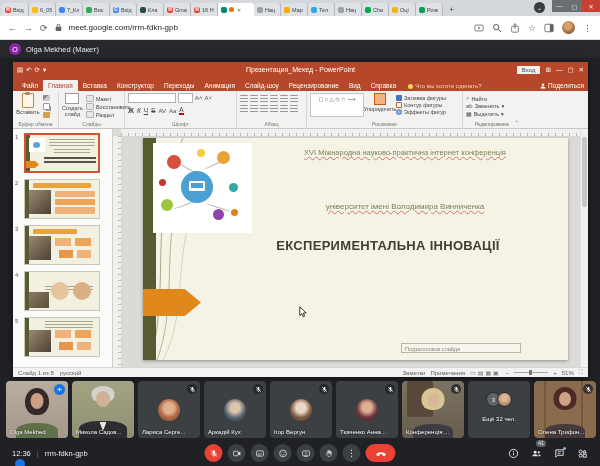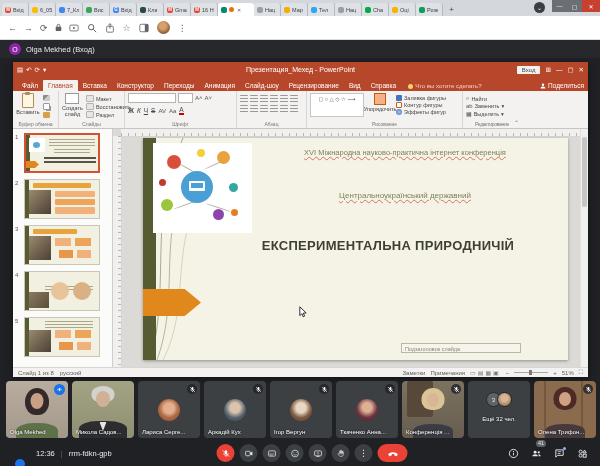--- a/index.html
+++ b/index.html
@@ -177,21 +177,21 @@
   .a-tkachenko{background:radial-gradient(circle at 50% 38%,#deb094 26%,#6b3440 58%,#4a2430);}
   .morewrap{position:absolute;top:11px;left:50%;transform:translateX(-50%);display:flex;}
   .mc1{width:13px;height:13px;border-radius:50%;background:#5f6368;color:#e8eaed;font-size:6px;display:flex;align-items:center;justify-content:center;border:1px solid #26282b;}
   .mc2{width:13px;height:13px;border-radius:50%;background:radial-gradient(circle at 50% 40%,#d9b695 30%,#7d5a41);margin-left:-4px;border:1px solid #26282b;}
   .m-more .pname{left:50%;bottom:16px;transform:translateX(-50%);}
   .stat{position:absolute;top:3px;right:3px;width:10px;height:10px;border-radius:50%;display:flex;align-items:center;justify-content:center;}
   .stat svg{width:7px;height:7px;}
   .smute{background:rgba(32,33,36,.8);}
   .saud{background:#1a73e8;width:11px;height:11px;}
   
-  .controlbar{position:absolute;left:0;right:0;top:440px;height:26px;background:#202124;display:flex;align-items:center;padding:0 12px;box-sizing:border-box;margin-left:24px;}
+  .controlbar{position:absolute;left:0;right:0;top:440px;height:26px;background:#202124;display:flex;align-items:center;padding:0 12px;box-sizing:border-box;}
   .meetinfo{font-size:7.5px;color:#e8eaed;display:flex;gap:6px;align-items:center;}
   .minfo-sep{color:#5f6368;}
   .cbtns{position:absolute;left:50%;transform:translateX(-50%);display:flex;gap:5px;align-items:center;}
   .cbtn{width:18px;height:18px;border-radius:50%;background:#3c4043;display:flex;align-items:center;justify-content:center;color:#e8eaed;font-size:9px;}
   .cbtn svg{width:9px;height:9px;}
   .cbtn.red{background:#ea4335;}
   .endcall{width:30px;height:18px;border-radius:9px;background:#ea4335;display:flex;align-items:center;justify-content:center;}
   .endcall svg{width:11px;height:11px;}
   .rightbtns{margin-left:auto;display:flex;gap:12px;align-items:center;}
   .rb{position:relative;color:#e8eaed;display:flex;}
@@ -283,20 +283,21 @@
   </div>
 
   <div class="abar">
     <span class="navic">←</span>
     <span class="navic">→</span>
     <span class="navic">⟳</span>
     <svg class="lock" viewBox="0 0 10 12">
         <rect x="1" y="5" width="8" height="6" rx="1" fill="#5f6368"></rect>
         <path d="M3 5V3.5a2 2 0 014 0V5" stroke="#5f6368" stroke-width="1.4" fill="none"></path>
       </svg>
+    <span class="url">meet.google.com/rrm-fdkn-gpb</span>
     <div class="aicons">
       <svg viewBox="0 0 12 12">
           <rect x="1" y="2.5" width="10" height="7" rx="1.5" fill="none" stroke="#5f6368"></rect>
           <path d="M5 4.5l3 1.5-3 1.5z" fill="#5f6368"></path>
         </svg>
       <svg viewBox="0 0 12 12">
           <circle cx="5" cy="5" r="3.2" fill="none" stroke="#5f6368" stroke-width="1.2"></circle>
           <path d="M7.5 7.5L11 11" stroke="#5f6368" stroke-width="1.2"></path>
         </svg>
       <svg viewBox="0 0 12 12">
@@ -308,21 +309,21 @@
           <rect x="1" y="1.5" width="10" height="9" rx="1.5" fill="none" stroke="#5f6368"></rect>
           <rect x="7" y="1.5" width="4" height="9" fill="#5f6368"></rect>
         </svg>
       <span class="avatar-br"></span>
       <span class="menu3">⋮</span>
     </div>
   </div>
 
   <div class="banner">
     <span class="bavatar">O</span>
-    <span class="bname">Olga Mekhed (Вход)</span>
+    <span class="bname">Olga Mekhed (Макет)</span>
   </div>
 
   <div class="ppt">
     <div class="ptitle">
       <span class="qat">
           <span>▤</span>
           <span>↶</span>
           <span>⟳</span>
           <span>▾</span>
         </span>
@@ -553,24 +554,25 @@
           <i class="il7"></i>
           <i class="il8"></i>
           <i class="il-main"></i>
           <i class="il-lap" style="border-radius:1px"></i>
         </div>
         <div class="conf">
           <span>XVI Міжнародна науково-практична інтернет конференція</span><br>
           <br>
         </div>
         <div class="uni">
-          <span>Центральноукраїнський державний</span><br>
+          <br>
+          <span>університет імені Володимира Винниченка</span>
         </div>
         <div class="stitle">
-          <span>ЕКСПЕРИМЕНТАЛЬНА ПРИРОДНИЧІЙ</span><br>
+          <span>ЕКСПЕРИМЕНТАЛЬНА ІННОВАЦІЇ</span><br>
         </div>
         <div class="sarrow"></div>
         <div class="subph">Подзаголовок слайда</div>
         <svg class="cursor" viewBox="0 0 10 15">
             <path d="M1 1 L1 12 L3.6 9.6 L5.2 13.4 L7 12.6 L5.4 8.9 L9 8.7 Z" fill="#fff" stroke="#000" stroke-width="1"></path>
           </svg>
       </div>
       <div class="pscroll"></div>
     </div>
 

